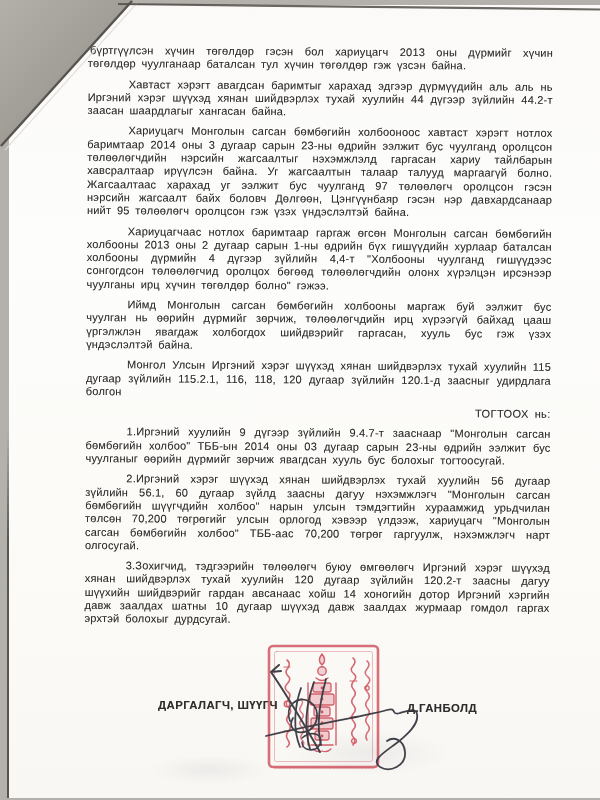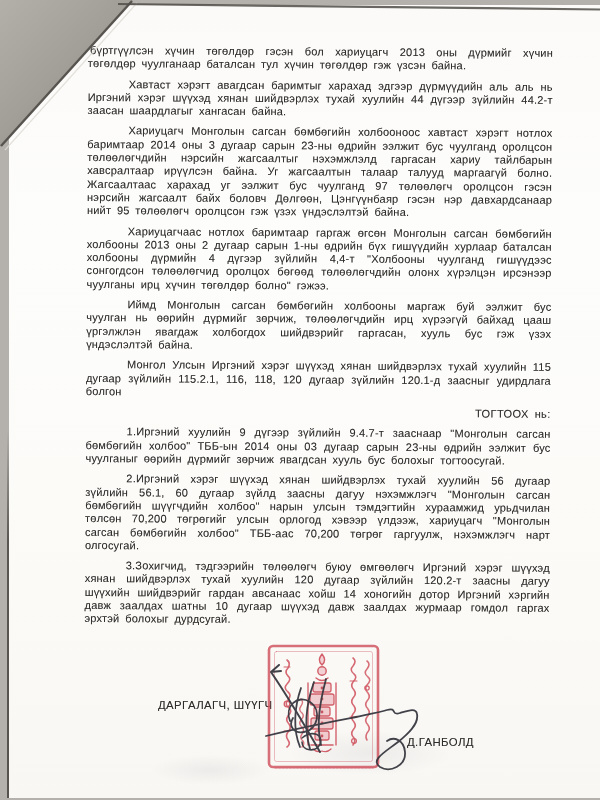--- a/index.html
+++ b/index.html
@@ -28,23 +28,24 @@
   }
   .text-block p{margin:0 0 7px;text-indent:41px;}
   .text-block p.continuation{text-indent:2px;}
   .resolution-heading{
     text-align:right;text-indent:0;margin:7px 1px 8px 0;
     letter-spacing:0.4px;
   }
   .sig-label{
     position:absolute;color:#2e2d2b;font-size:11.4px;letter-spacing:0.4px;z-index:2;
     text-shadow:0 0 0.4px rgba(50,50,50,0.35);
+    font-weight:bold;
   }
   .sig-title{left:158px;top:699px;}
-  .sig-name{left:407px;top:736px;}
+  .sig-name{left:407px;top:702px;}
   .stamp-svg{position:absolute;left:265px;top:641px;z-index:3;opacity:0.93;}
   .ink-svg{position:absolute;left:238px;top:646px;z-index:4;}
   .smudge{position:absolute;border-radius:50%;pointer-events:none;z-index:1;
     background:radial-gradient(closest-side,rgba(125,125,130,0.10),rgba(125,125,130,0));}
 </style>
 </head>
 <body>
 
 <div class="page"></div>
 

